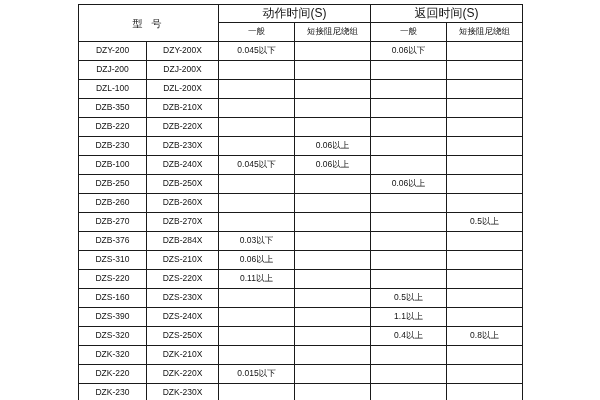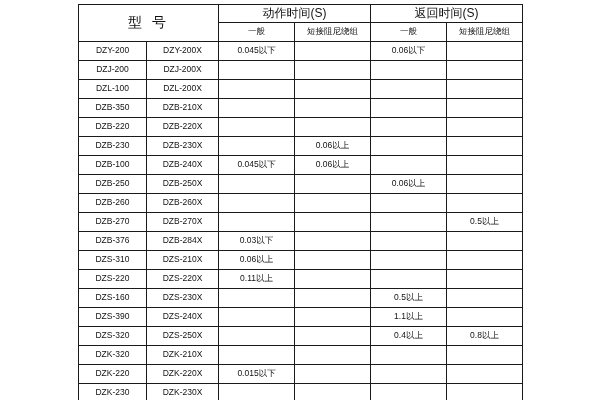--- a/index.html
+++ b/index.html
@@ -39,21 +39,21 @@
     padding: 0;
     height: 18px;
     color: #111111;
     white-space: nowrap;
   }
   table.spec th.group {
     height: 17px;
     font-size: 12px;
   }
   table.spec th.modelhead {
-    font-size: 14px;
+    font-size: 10px;
     letter-spacing: 3px;
   }
   .col-model-a { width: 68px; }
   .col-model-b { width: 72px; }
   .col-sub { width: 76px; }
   td.blank { border-color: #1a1a1a; }
   .val { font-size: 8.5px; }
 </style>
 </head>
 <body>

